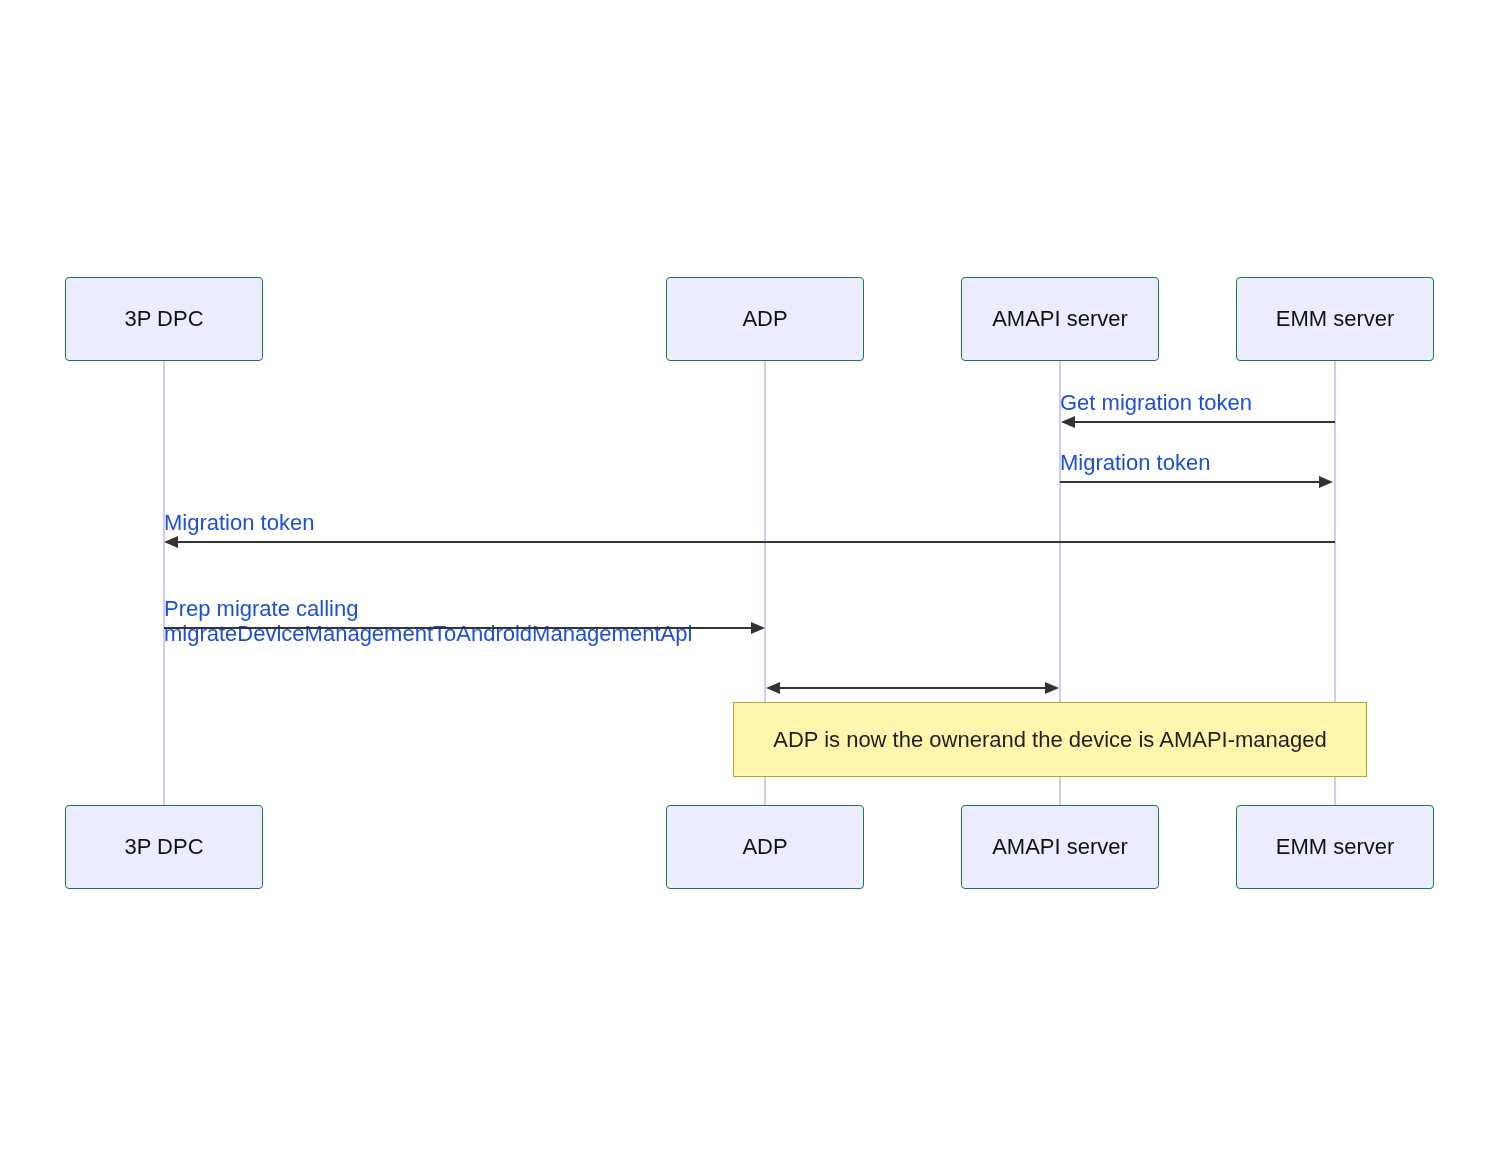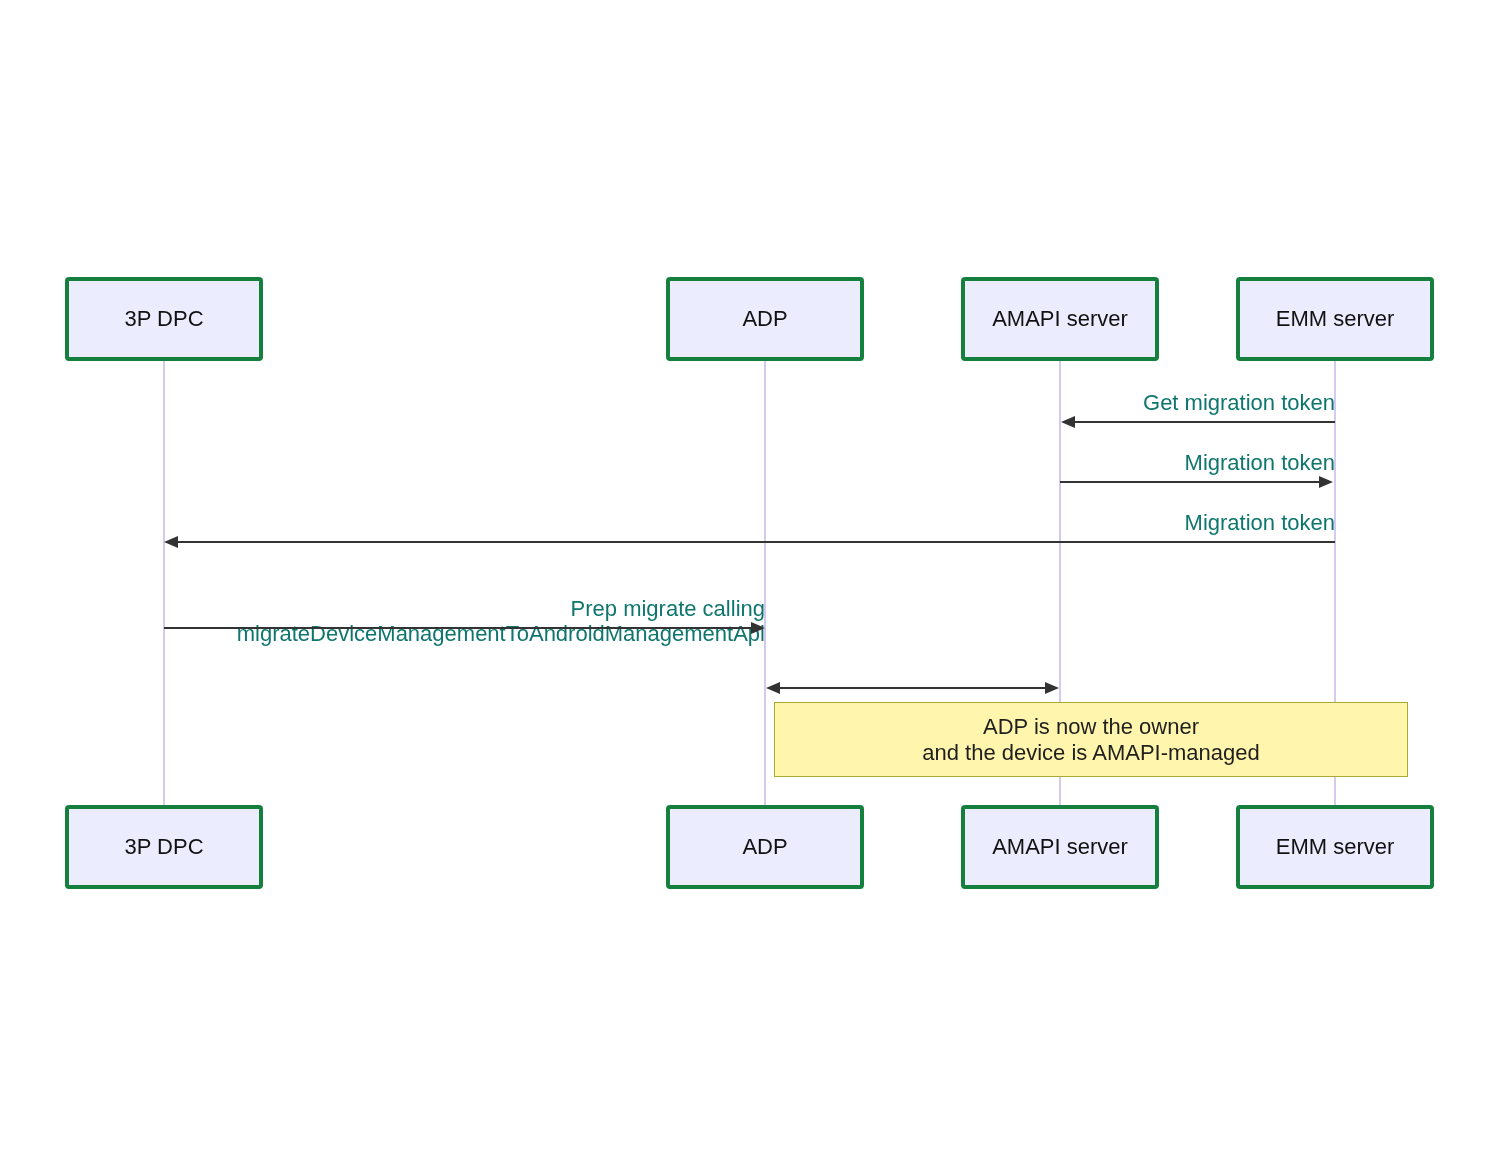--- a/index.html
+++ b/index.html
@@ -23,40 +23,40 @@
     height: 444px;
     background: #d5c9ee;
     z-index: 1;
   }
   
   .actor {
     position: absolute;
     width: 198px;
     height: 84px;
     background: #ececff;
-    border: 4px solid #15803d;
+    border: 1px solid #15803d;
     border-radius: 4px;
     box-sizing: border-box;
     display: flex;
     align-items: center;
     justify-content: center;
     z-index: 3;
   }
   .actor span {
     font-size: 22px;
     color: #111111;
     white-space: nowrap;
   }
   
   .msg-label {
     position: absolute;
-    text-align: right;
+    text-align: left;
     font-size: 22px;
     line-height: 25px;
-    color: #0f766e;
+    color: #1d4ed8;
     z-index: 4;
     white-space: nowrap;
   }
   
   .msg-line {
     position: absolute;
     height: 2px;
     background: #333333;
     z-index: 4;
   }
@@ -76,24 +76,23 @@
     position: absolute;
     left: 733px;
     top: 702px;
     width: 634px;
     height: 75px;
     background: #fff5ad;
     border: 1px solid #aaaa33;
     box-sizing: border-box;
     z-index: 2;
     display: flex;
-    flex-direction: column;
+    flex-direction: row;
     align-items: center;
     justify-content: center;
-    margin-left: 41px;
   }
   .note div {
     font-size: 22px;
     line-height: 26px;
     color: #1f1f1f;
     text-align: center;
     white-space: nowrap;
   }
 </style>
 </head>

